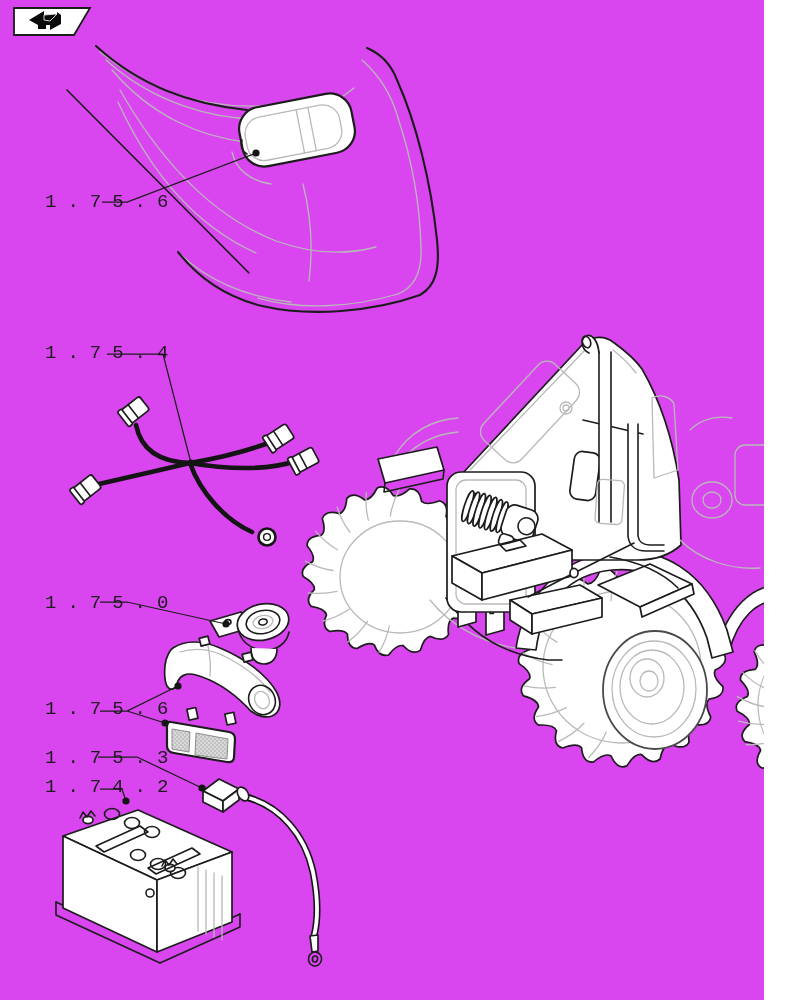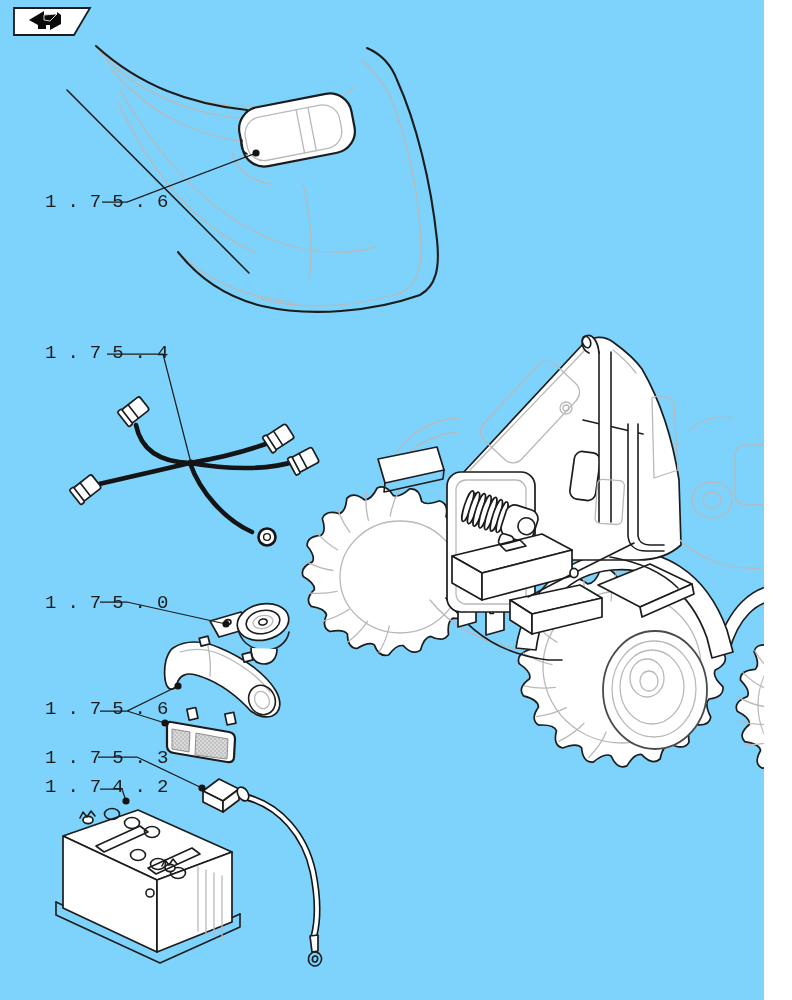--- a/index.html
+++ b/index.html
@@ -1,16 +1,16 @@
 <!DOCTYPE html>
 <html><head>
 <meta charset="utf-8">
 <style>
   html,body{margin:0;padding:0;background:#ffffff;}
-  .stage{position:relative;width:764px;height:1000px;background:#7dd3fc;overflow:hidden;
+  .stage{position:relative;width:764px;height:1000px;background:#d946ef;overflow:hidden;
          font-family:"Liberation Mono","DejaVu Sans Mono",monospace;}
   svg{position:absolute;left:0;top:0;}
   .k  {stroke:#1c1c1c;fill:none;stroke-width:1.6;stroke-linecap:round;stroke-linejoin:round;}
   .k2 {stroke:#1c1c1c;fill:none;stroke-width:2.1;stroke-linecap:round;stroke-linejoin:round;}
   .kw {stroke:#1c1c1c;fill:#ffffff;stroke-width:1.7;stroke-linecap:round;stroke-linejoin:round;}
   .kw2{stroke:#1c1c1c;fill:#ffffff;stroke-width:2.2;stroke-linecap:round;stroke-linejoin:round;}
   .g  {stroke:#b9b9b9;fill:none;stroke-width:1.3;stroke-linecap:round;stroke-linejoin:round;}
   .gw {stroke:#b9b9b9;fill:#ffffff;stroke-width:1.3;}
   .cable{stroke:#141414;fill:none;stroke-width:4.6;stroke-linecap:round;}
   .tube {stroke:#141414;fill:none;stroke-width:7;stroke-linecap:round;}

